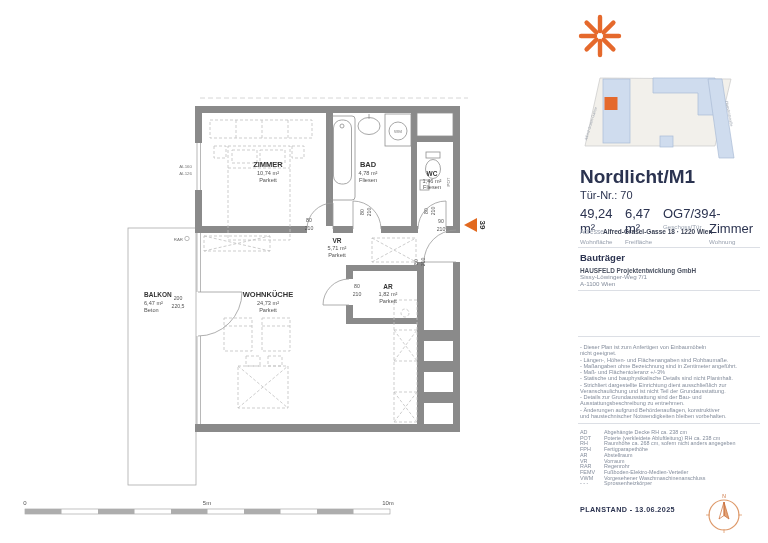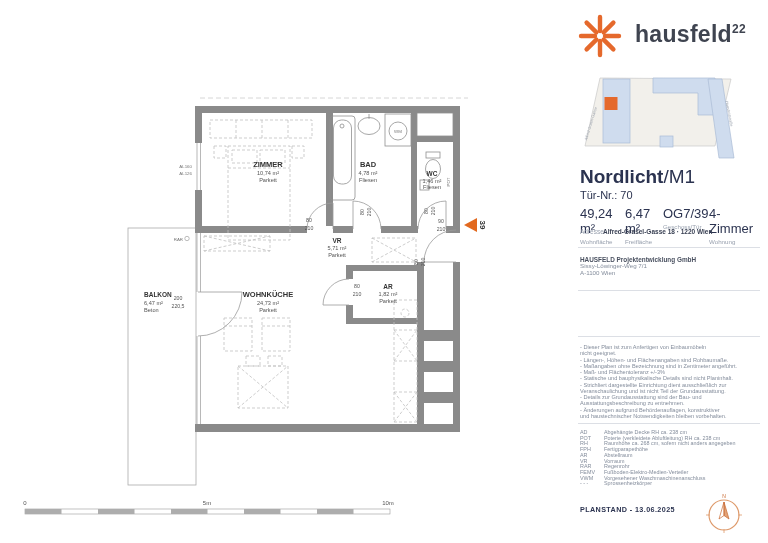--- a/index.html
+++ b/index.html
@@ -29,21 +29,21 @@
 
   
   .panel{position:absolute;left:578px;top:0;width:184px;height:543px;}
   .logo{position:absolute;top:14px;left:0;display:flex;align-items:flex-start;}
   .brand-text{font-size:23px;font-weight:600;color:#3F4450;margin-left:13px;margin-top:7px;letter-spacing:.3px;}
   .brand-text sup{font-size:12px;font-weight:600;}
   .map{position:absolute;top:76px;left:0;}
   .map-street{font-size:3.8px;fill:#9AA1AC;}
   .title{position:absolute;top:167px;left:2px;font-size:19px;line-height:20px;color:#2B3350;}
   .title .b{font-weight:700;}
-  .title .l{font-weight:400;}
+  .title .l{font-weight:700;}
   .door-no{position:absolute;top:189px;left:2px;font-size:11px;color:#2B3350;}
   .stats{position:absolute;top:206px;left:2px;display:flex;width:182px;}
   .stat{margin-right:0;}
   .stat .v{font-size:13px;font-weight:400;color:#2B3350;}
   .stat .k{font-size:6.2px;color:#98A0AE;margin-top:2px;}
   .stat1{width:45px;}.stat2{width:38px;}.stat3{width:46px;}.stat4{flex:1;}
   .address{position:absolute;top:228px;left:2px;display:flex;font-size:6.5px;}
   .address .k{color:#98A0AE;width:23px;}
   .address .v{font-weight:700;color:#3A4154;}
   .hr{position:absolute;left:0;width:182px;height:1px;background:#DCDFE5;}
@@ -248,21 +248,20 @@
         <line x1="22" y1="17" x2="22" y2="3"></line>
           <line x1="22" y1="27" x2="22" y2="41"></line>
         <line x1="17" y1="22" x2="3" y2="22"></line>
           <line x1="27" y1="22" x2="41" y2="22"></line>
         <line x1="18.4" y1="18.4" x2="8.6" y2="8.6"></line>
           <line x1="25.6" y1="25.6" x2="35.4" y2="35.4"></line>
         <line x1="25.6" y1="18.4" x2="35.4" y2="8.6"></line>
           <line x1="18.4" y1="25.6" x2="8.6" y2="35.4"></line>
       </g>
     </svg>
-    <div class="brand-text"><span>hausfeld</span><sup>22</sup></div>
   </div>
 
   <svg class="map" width="182" height="86" viewBox="0 0 182 86">
     <path d="M22,2 L153,3 L137,70 L7,70 Z" fill="#F2F0EB" stroke="#C9C9C9" stroke-width="0.7"></path>
     <rect x="25" y="3" width="27" height="64" fill="#CFDCEE" stroke="#AABCD6" stroke-width="0.7"></rect>
     <path d="M75,2 L137,2 L137,39 L120,39 L120,17 L75,17 Z" fill="#CFDCEE" stroke="#AABCD6" stroke-width="0.7"></path>
     <path d="M130,3 L144,3 L156,82 L141,82 Z" fill="#CFDCEE" stroke="#AABCD6" stroke-width="0.7"></path>
     <rect x="82" y="60" width="13" height="11" fill="#CFDCEE" stroke="#AABCD6" stroke-width="0.7"></rect>
     <rect x="26.5" y="21" width="13" height="13" fill="#E5692C"></rect>
     <g transform="rotate(-73 14 48)">
@@ -298,20 +297,21 @@
   </div>
 
   <div class="address">
     <span class="k">Adresse</span>
     <span class="v">Alfred-Grasel-Gasse 18 · 1220 Wien</span>
   </div>
 
   <div class="hr" style="top:247px"></div>
 
   <div class="sec" style="top:252px">
+    <h3>Bauträger</h3>
     <div class="company">HAUSFELD Projektentwicklung GmbH</div>
     <div class="addr-line">Sissy-Löwinger-Weg 7/1</div>
     <div class="addr-line">A-1100 Wien</div>
   </div>
 
   <div class="hr" style="top:290px"></div>
 
 
   <div class="hr" style="top:336px"></div>
 

